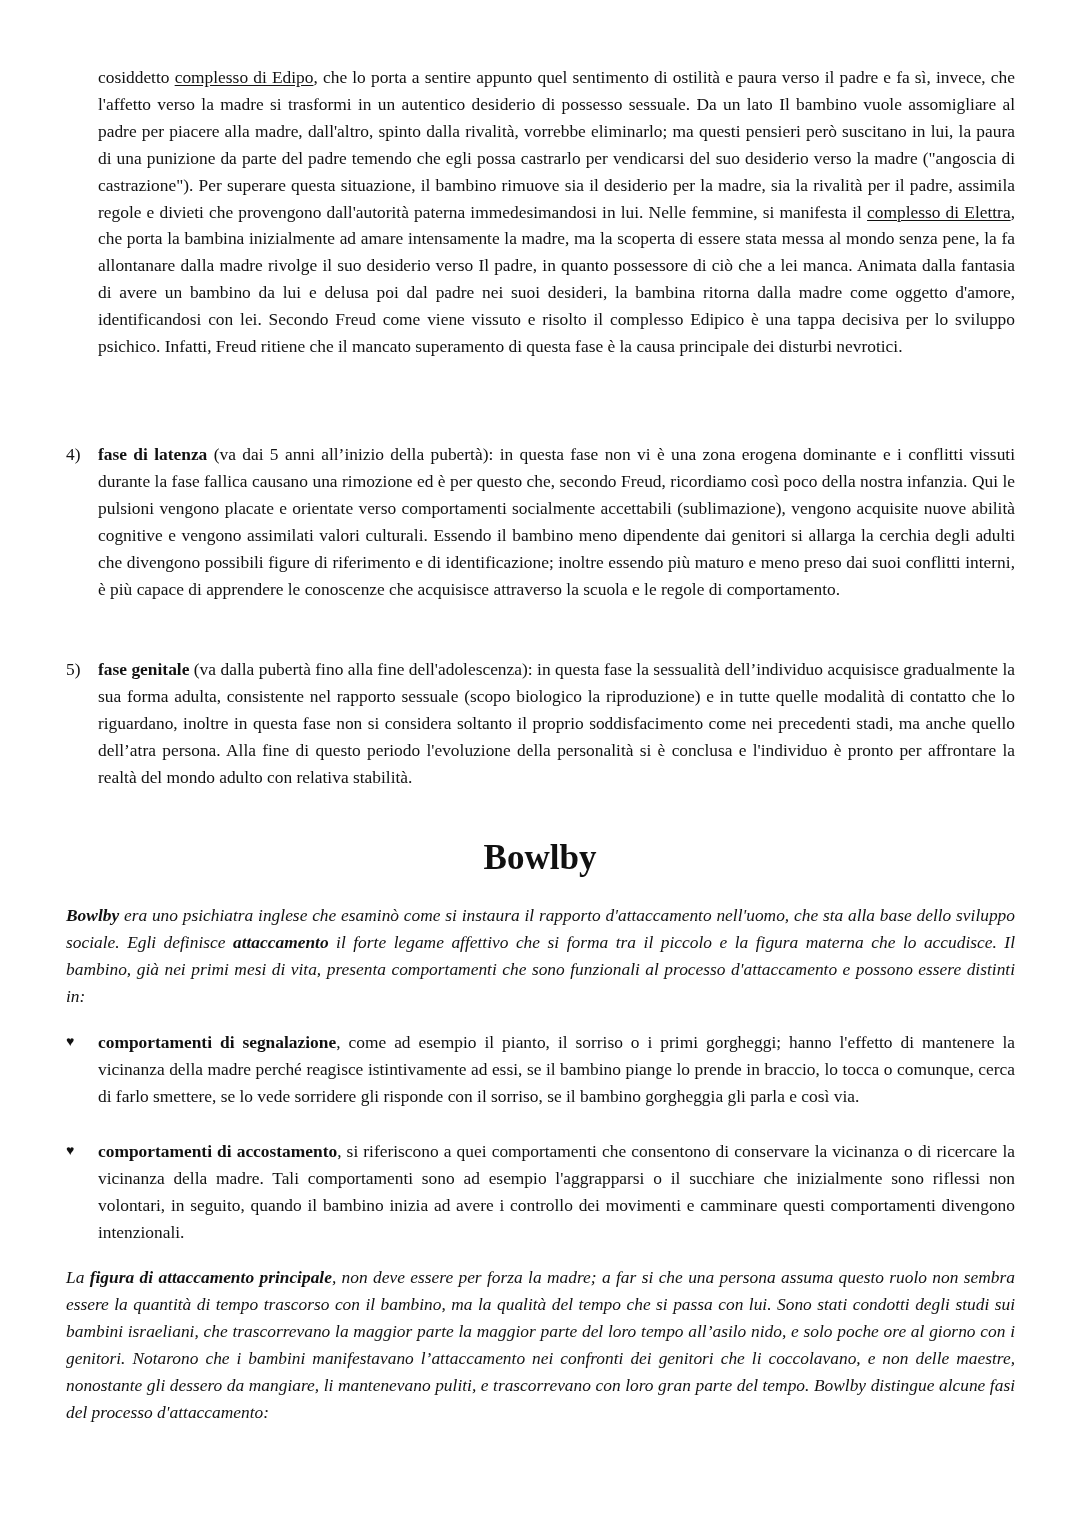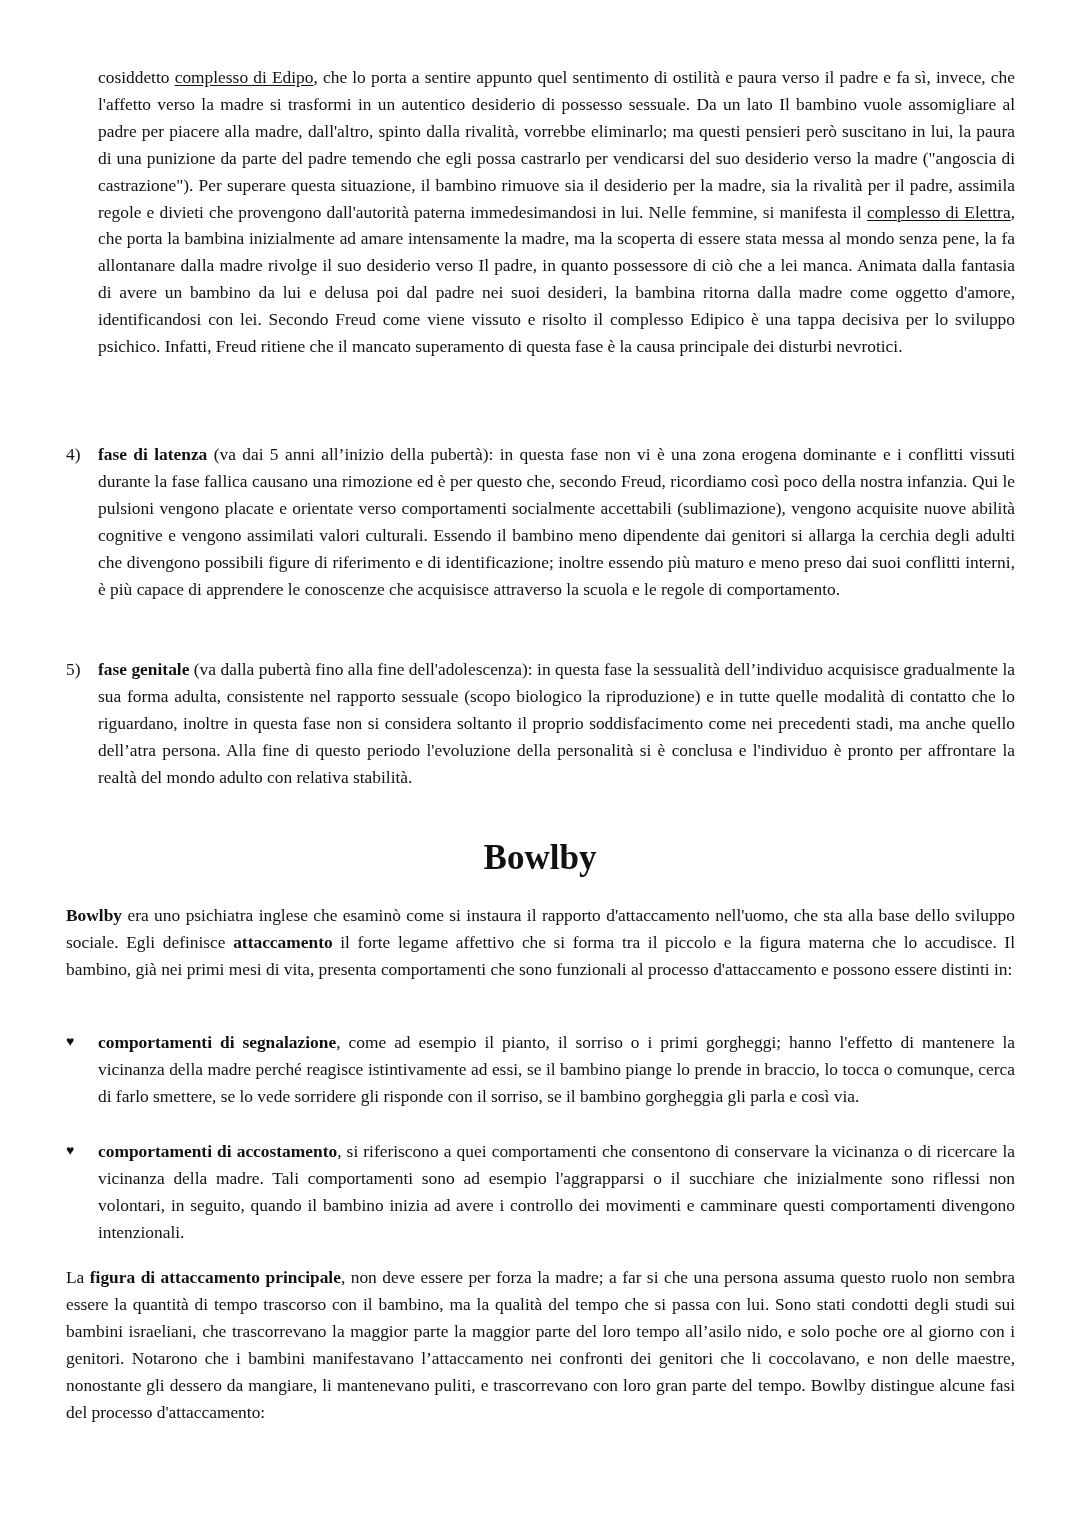--- a/index.html
+++ b/index.html
@@ -7,21 +7,21 @@
     width: 1080px; height: 1527px; position: relative; overflow: hidden;
     font-family: "Liberation Serif", "DejaVu Serif", serif;
     color: #111;
     font-size: 17.4px;
     line-height: 26.9px;
   }
   .page { position: absolute; left: 0; top: 0; width: 1080px; }
   .just { text-align: justify; text-align-last: left; }
   .block { position: absolute; }
   .indent { left: 98px; width: 917px; }
-  .full { left: 66px; width: 949px; }
+  .full { left: 66px; width: 949px; font-style: italic; }
   .num { position: absolute; left: 66px; }
   u { text-underline-offset: 2px; margin-top: 36px; }
   b { font-weight: bold; }
   h1 {
     position: absolute; left: 0; width: 1080px; top: 836px; margin: 0;
     text-align: center; font-size: 35px; line-height: 44px; font-weight: bold;
   }
   .bullet { position: absolute; left: 66px; font-size: 14px; }
 </style>
 </head>

